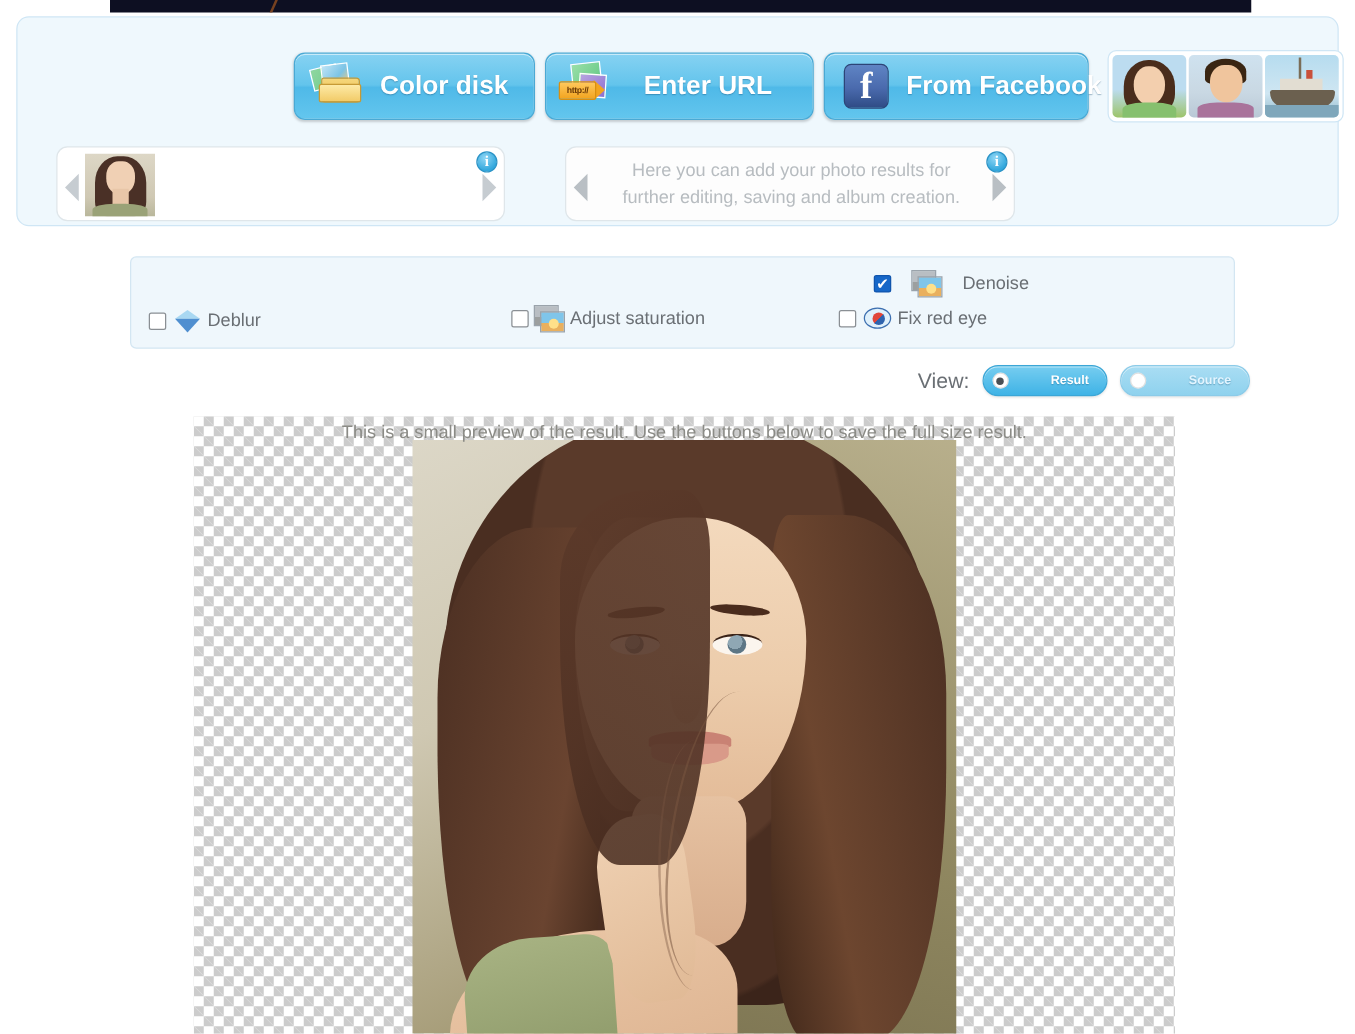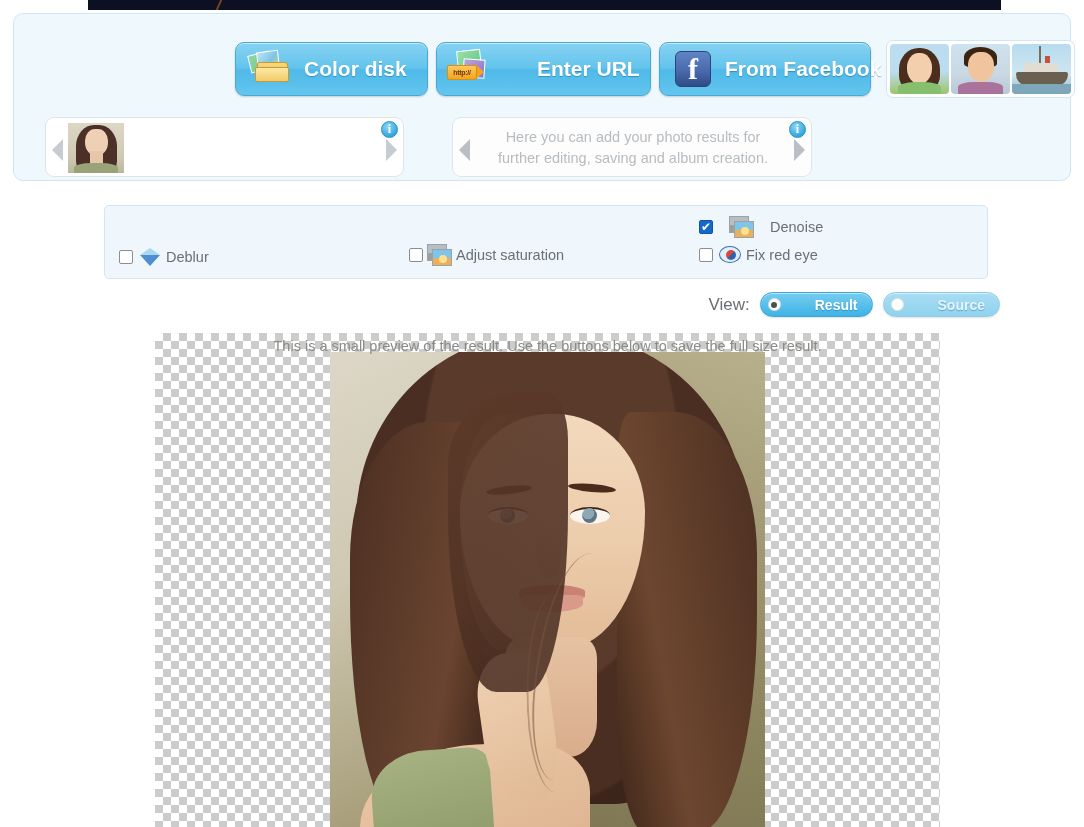--- a/index.html
+++ b/index.html
@@ -45,21 +45,21 @@
     display: flex; align-items: center; cursor: pointer;
   }
   .src-btn .lbl {
     color: #ffffff; font-size: 21px; font-weight: bold;
     text-shadow: 0 1px 1px rgba(0,60,100,.35);
     white-space: nowrap;
   }
   #btn-disk { left: 221px; width: 193px; }
   #btn-disk .ico { margin-left: 12px; margin-right: 8px; }
   #btn-disk .lbl { margin-left: 4px; }
-  #btn-url  { left: 422px; width: 215px; gap: 22px; }
+  #btn-url  { left: 422px; width: 215px; }
   #btn-url .ico { margin-left: 10px; margin-right: 6px; }
   #btn-url .lbl { margin-left: 18px; }
   #btn-fb   { left: 645px; width: 212px; }
   #btn-fb .ico { margin-left: 11px; margin-right: 10px; }
 
   .ico { width: 44px; height: 40px; position: relative; flex: 0 0 auto; }
 
   
   .ico-disk .ph1 { position:absolute; left:1px; top:4px; width:22px; height:18px;
       background:linear-gradient(135deg,#8fd7a0 0%,#6cc98c 100%); border:1.5px solid #fff;
@@ -206,39 +206,39 @@
   .oi-eye { position:absolute; left:2px; top:2px; width:22px; height:17px;
       background:#dff0fb; border:1.5px solid #3c6fb0; border-radius:50% / 50%; }
   .oi-eye .iris { position:absolute; left:6px; top:3px; width:10px; height:10px; border-radius:50%;
       background:linear-gradient(135deg,#e0453a 0 50%,#2f63ae 50% 100%); }
 
   #opt-lighting  { left: 14px; top: 11px; }
   #opt-deblur    { left: 14px; top: 40px; }
   #opt-temp      { left: 304px; top: 10px; }
   #opt-sat       { left: 304px; top: 38px; }
   #opt-denoise   { left: 594px; top: 10px; gap: 12px; }
-  #opt-redeye    { left: 594px; top: 38px; }
+  #opt-redeye    { left: 566px; top: 38px; }
 
   
   .view-row {
     position: absolute; right: 84px; top: 292px;
     display: flex; align-items: center; gap: 10px;
   }
   .view-label { color: #6a6f74; font-size: 17px; }
   .pill {
     height: 25px; border-radius: 13px; display: flex; align-items: center;
     padding: 0 14px 0 7px; gap: 6px; cursor: pointer;
     box-shadow: inset 0 1px 0 rgba(255,255,255,.5), 0 1px 2px rgba(0,0,0,.12);
   }
   .pill .dot {
     width: 13px; height: 13px; border-radius: 50%; background: #fff;
     display: flex; align-items: center; justify-content: center; flex: 0 0 auto;
     box-shadow: inset 0 0 0 1px rgba(0,0,0,.12);
   }
-  .pill .ptxt { color: #fff; font-size: 14px; font-weight: bold; text-shadow: 0 1px 1px rgba(0,70,110,.35); padding-left: 28px; }
+  .pill .ptxt { color: #fff; font-size: 10px; font-weight: bold; text-shadow: 0 1px 1px rgba(0,70,110,.35); padding-left: 28px; }
   .pill.active { background: linear-gradient(to bottom,#76cdf0,#3fb3e6); border: 1px solid #3ba6d6; }
   .pill.active .dot::after { content:""; width:6px; height:6px; border-radius:50%; background:#4a4f54; }
   .pill.inactive { background: linear-gradient(to bottom,#a9ddf3,#8fd2ee); border: 1px solid #8ccbe8; }
   .pill.inactive .ptxt { color: #e3f5ff; }
 
   
   .preview {
     position: absolute; left: 155px; top: 333px; width: 785px; height: 494px;
     background-color: #fff;
     background-image:

